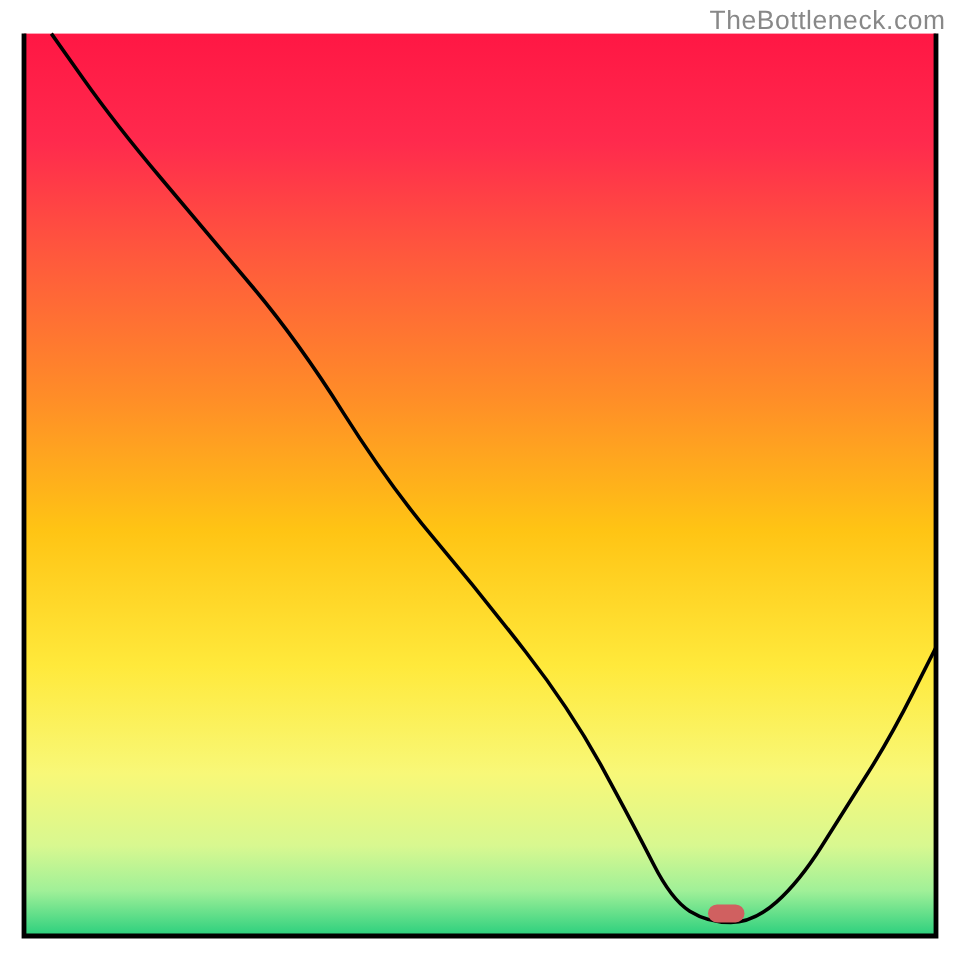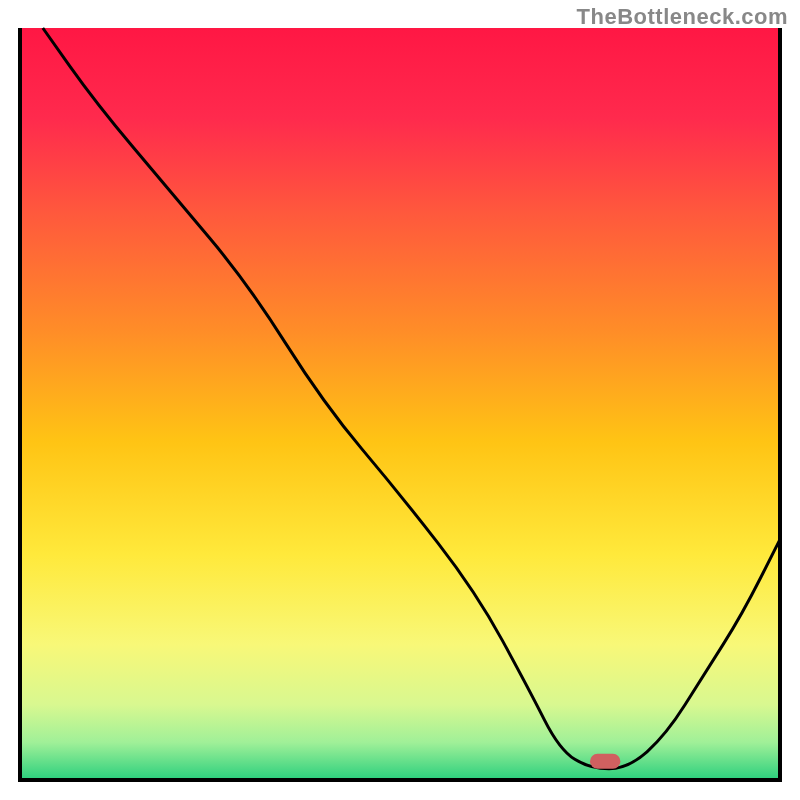--- a/index.html
+++ b/index.html
@@ -12,21 +12,21 @@
     width: 800px;
     height: 800px;
     position: relative;
   }
   .watermark {
     position: absolute;
     top: 4px;
     right: 12px;
     font-size: 22px;
     color: #888888;
-    font-weight: bold;
+    font-weight: normal;
     letter-spacing: 0.5px;
   }
   svg {
     display: block;
   }
 </style>
 </head>
 <body>
 
 <div class="container">

